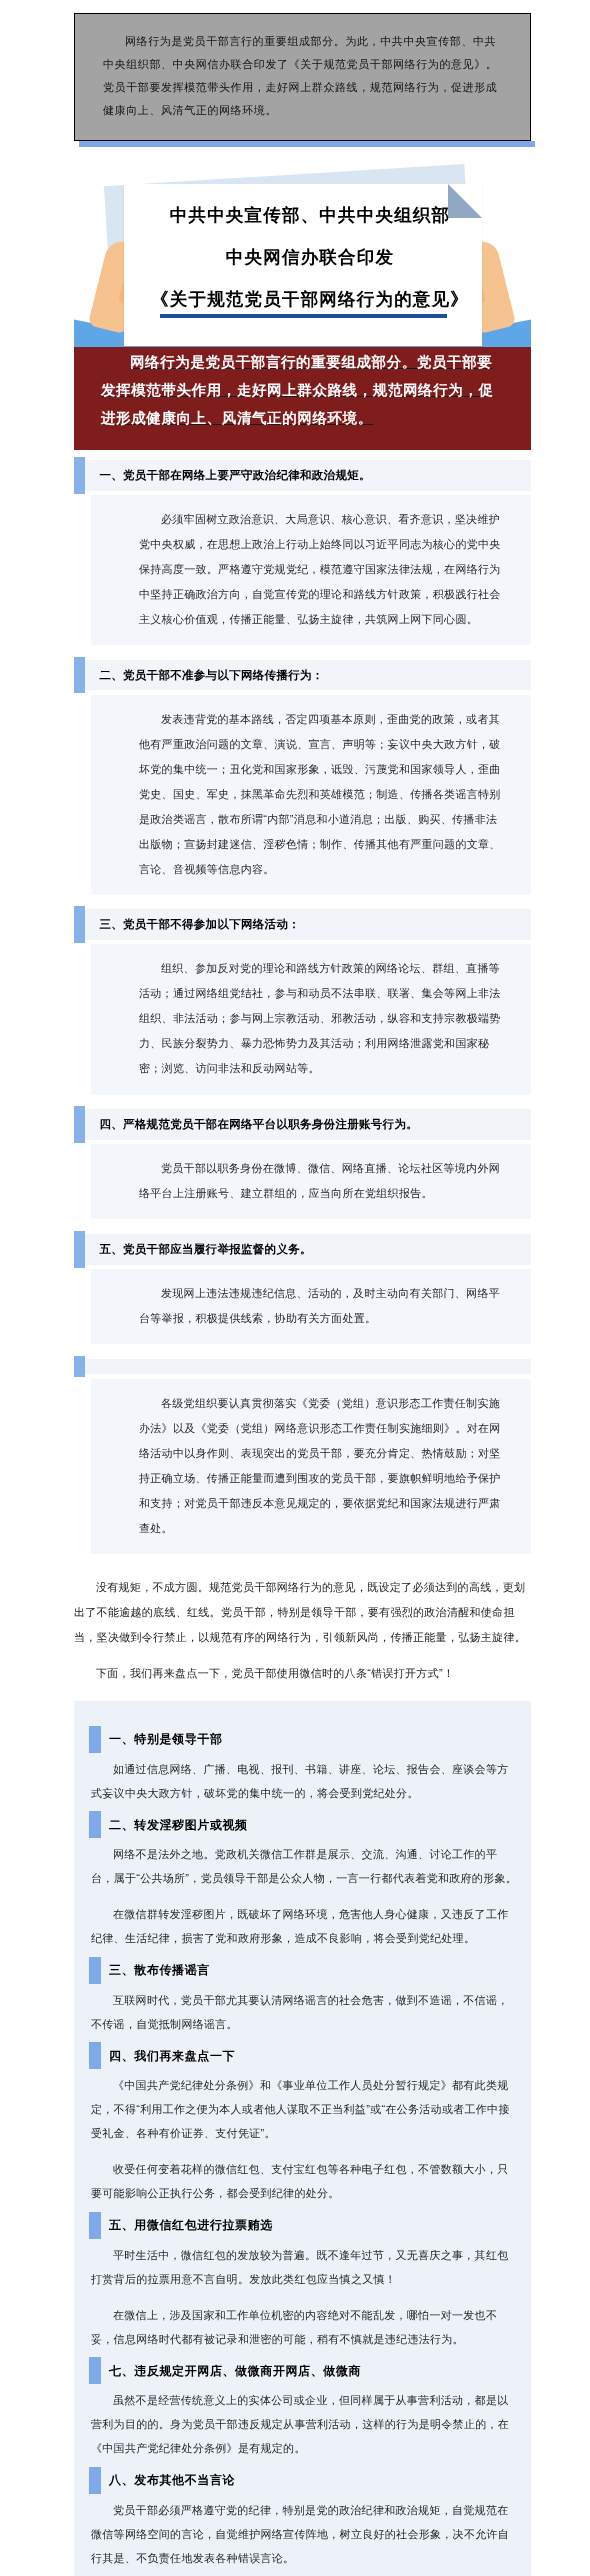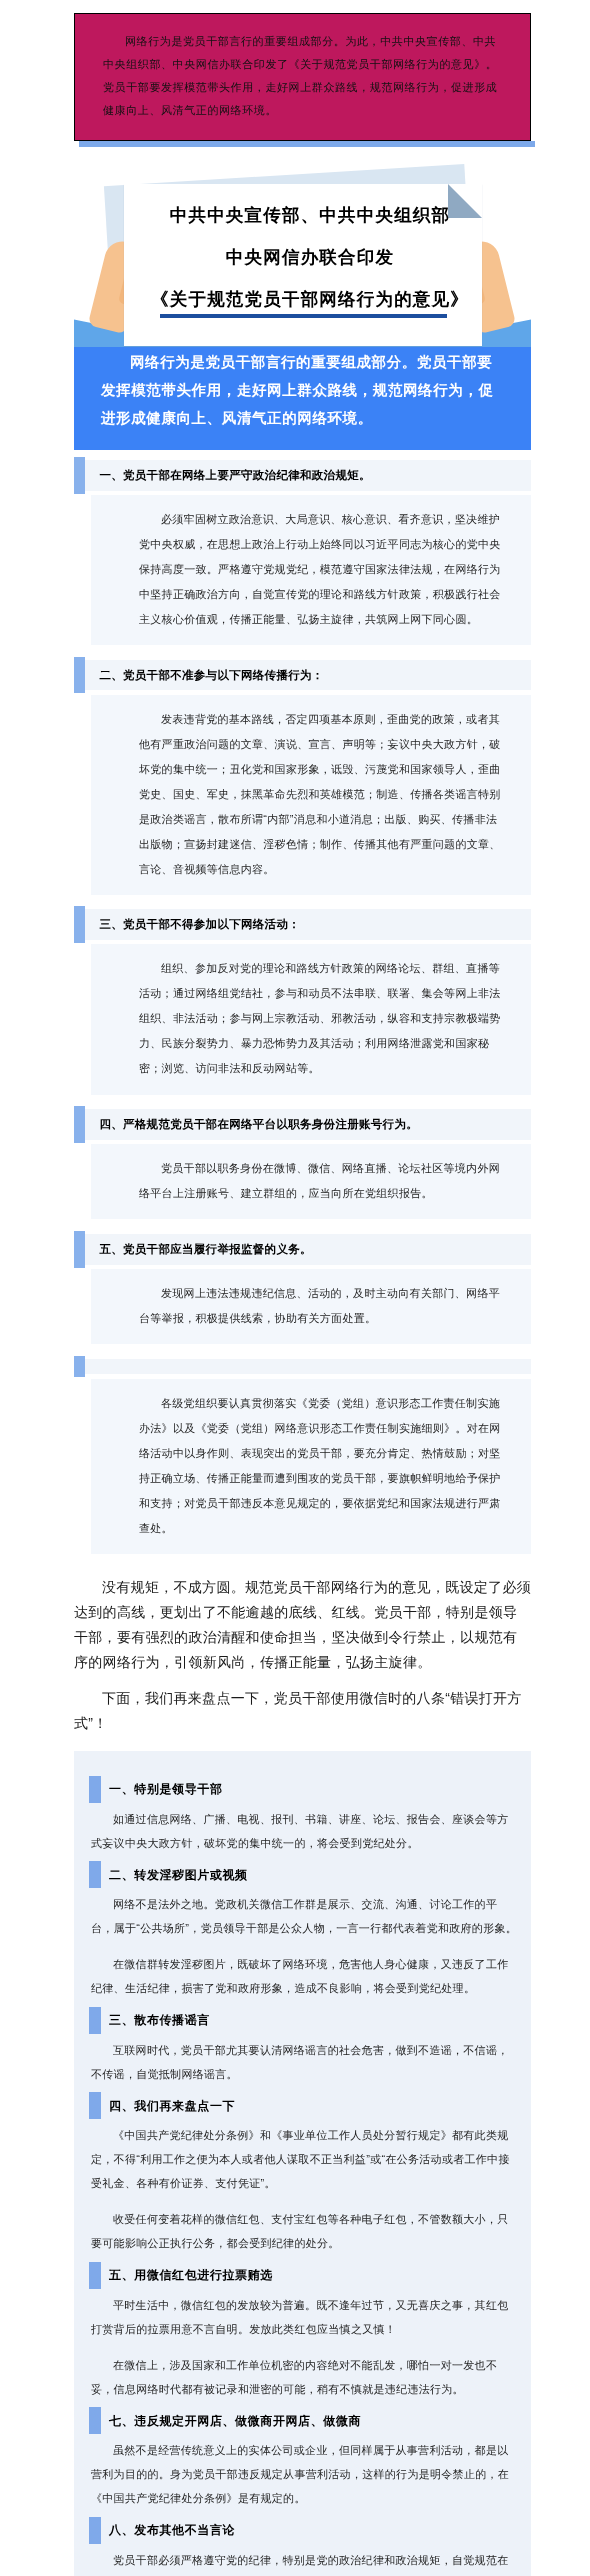--- a/index.html
+++ b/index.html
@@ -10,21 +10,21 @@
     font-family: "Liberation Sans", "DejaVu Sans", sans-serif;
     color: #1a1a1a;
   }
   .page { position: relative; width: 590px; padding-bottom: 18px; }
   .col { width: 457px; margin-left: 74px; position: relative; }
 
   
   .intro-box {
     margin-top: 13.3px;
     border: 1.2px solid #000000;
-    background: #be185d;
+    background: #a3a3a3;
     padding: 15.7px 28px 18px 28px;
     position: relative;
   }
   .intro-box p {
     font-size: 11px;
     line-height: 23px;
     letter-spacing: 0.6px;
     text-indent: 2em;
     color: #111111;
   }
@@ -87,21 +87,21 @@
     border-radius: 6px;
   }
   .hand-left  { left: 24px;  transform: rotate(14deg); }
   .hand-left::before  { right: 3.6px; }
   .hand-right { right: 25.4px; transform: rotate(-14deg); }
   .hand-right::before { left: 3.6px; }
 
   
   .banner { position: relative; margin-top: -35px; z-index: 1; }
   .banner svg { display: block; width: 457px; height: 31px; }
-  .banner-body { background: #3b82f6; padding: 1.2px 27px 18px 27px; }
+  .banner-body { background: #7f1d1d; padding: 1.2px 27px 18px 27px; text-decoration: underline; }
   .banner-body p {
     color: #ffffff;
     font-size: 14.5px;
     font-weight: bold;
     line-height: 28px;
     letter-spacing: 0.6px;
     text-indent: 2em;
   }
 
   
@@ -129,21 +129,21 @@
     line-height: 25px;
     letter-spacing: 0.3px;
     text-indent: 2em;
     color: #1f1f1f;
     margin-left: 20px;
   }
 
   
   .mid { margin-top: 20.6px; }
   .mid p {
-    font-size: 14px;
+    font-size: 11px;
     line-height: 25px;
     letter-spacing: 0.3px;
     text-indent: 2em;
     color: #1a1a1a;
     margin-bottom: 11px;
   }
 
   
   .panel {
     margin-top: 15.7px;

